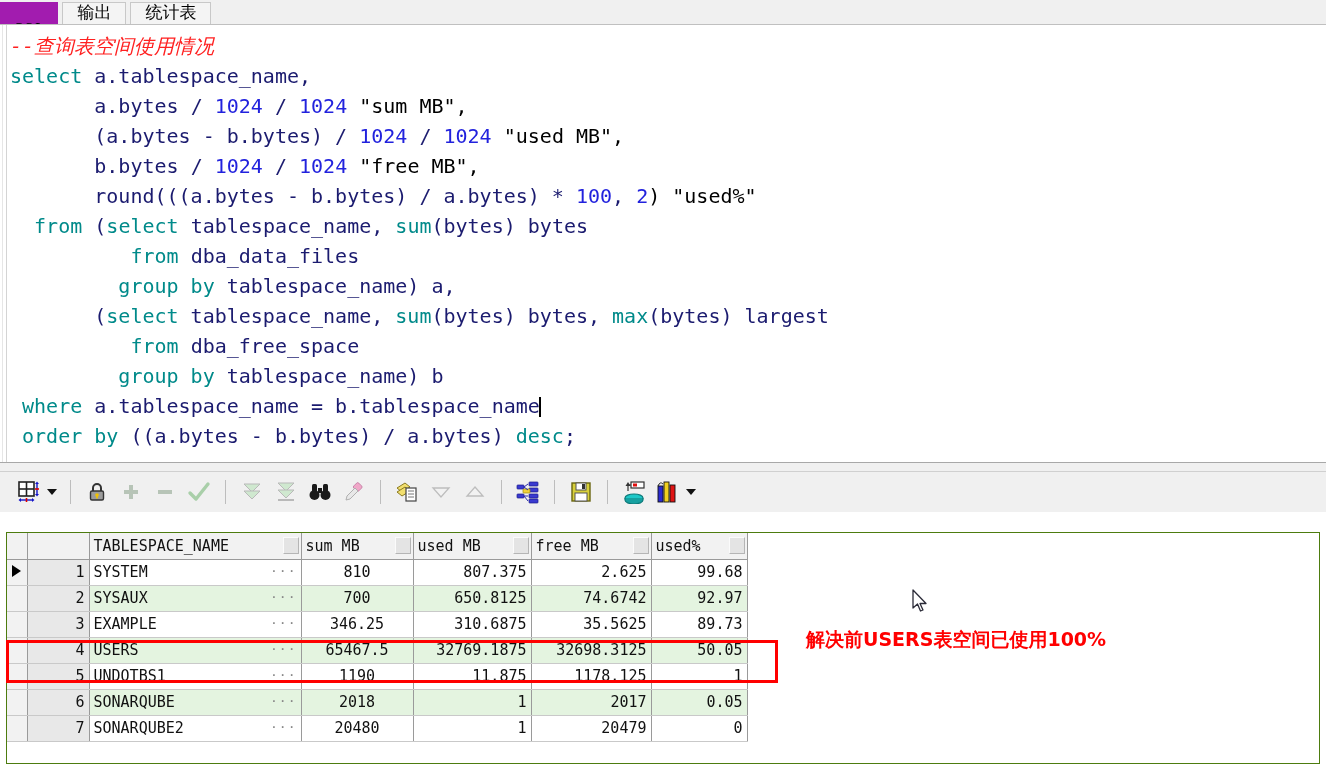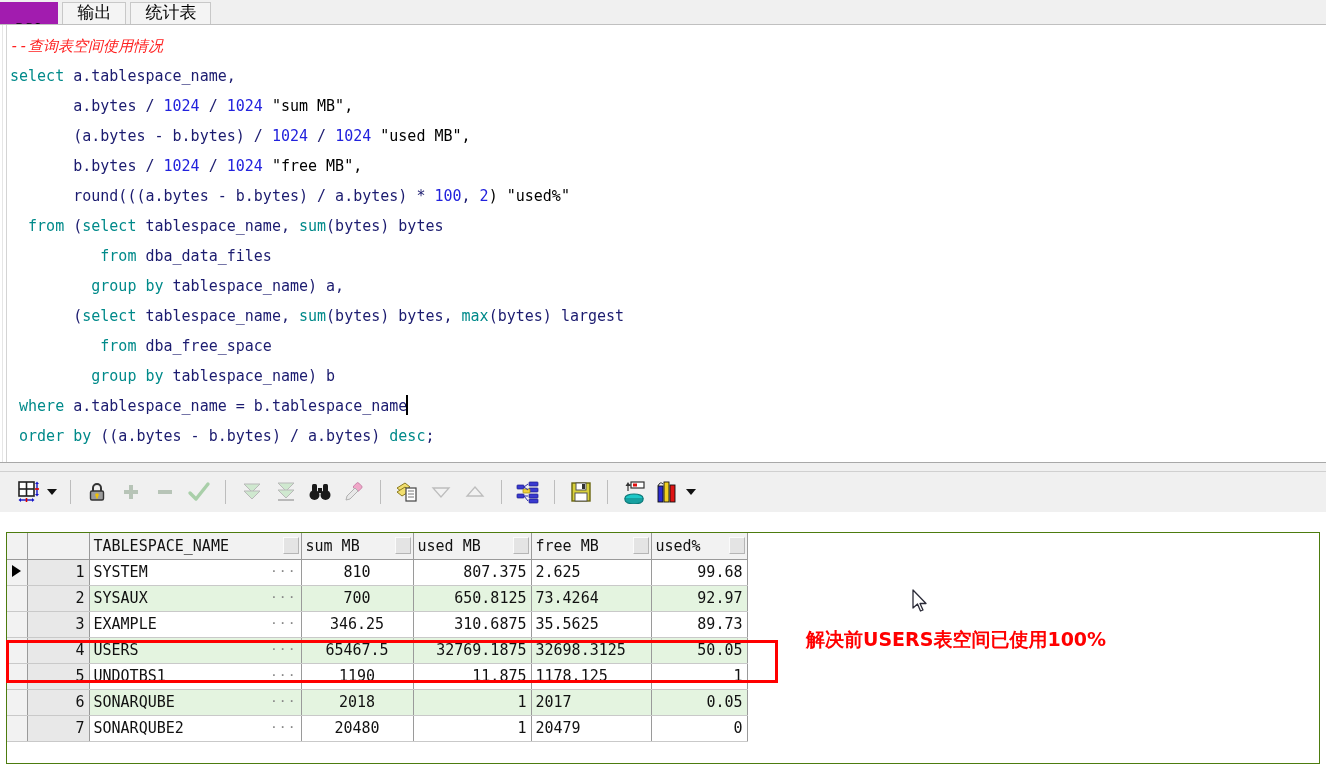--- a/index.html
+++ b/index.html
@@ -81,21 +81,21 @@
     position:absolute;
     left:2px; top:0; bottom:0;
     width:1px;
     background:#e6e6e6;
   }
   .code {
     position: absolute;
     top: 6px;
     left: 10px;
     font-family: "DejaVu Sans Mono", "Liberation Mono", monospace;
-    font-size: 15px;
+    font-size: 20px;
     line-height: 30px;
     white-space: pre;
     color: #1b1b6f;
   }
   .cmt { color: #ff2020; font-style: italic; }
   .kw  { color: #008a8a; }
   .num { color: #2222dd; }
   .str { color: #000000; }
   .id  { color: #1b1b6f; }
   .op  { color: #1b1b6f; }
@@ -213,21 +213,21 @@
     border: 1px solid #b5b5b5;
     border-top-color: #fbfbfb;
     border-left-color: #fbfbfb;
     box-sizing: border-box;
   }
   .col-ind  { width: 20px;  background: #f2f2f2; border-right: 1px solid #9a9a9a; }
   .col-rn   { width: 62px;  background: #e8e8e8; text-align: right; padding-right: 6px; }
   .col-name { width: 212px; }
   .col-num1 { width: 112px; text-align: center; }
   .col-num2 { width: 118px; text-align: right; }
-  .col-num3 { width: 120px; }
+  .col-num3 { width: 120px; text-align: right; }
   .col-num4 { width: 96px;  text-align: right; }
 
   tr.alt td.cell { background: #e4f4e0; }
   tr td.cell { background: #ffffff; }
   td.cell { color: #111; }
 
   td.ind { background: #f2f2f2; text-align: center; }
   td.rn  { background: #e8e8e8; text-align: right; color:#111; }
 
   .rowmark {
@@ -515,21 +515,21 @@
             <td class="col-num3 cell">2.625</td>
             <td class="col-num4 cell">99.68</td>
           </tr>
 
           <tr class="alt">
             <td class="col-ind ind"></td>
             <td class="col-rn rn">2</td>
             <td class="col-name cell"><span class="ellipsis">···</span><span>SYSAUX</span></td>
             <td class="col-num1 cell">700</td>
             <td class="col-num2 cell">650.8125</td>
-            <td class="col-num3 cell">73.4264</td>
+            <td class="col-num3 cell">74.6742</td>
             <td class="col-num4 cell">92.97</td>
           </tr>
 
           <tr>
             <td class="col-ind ind"></td>
             <td class="col-rn rn">3</td>
             <td class="col-name cell"><span class="ellipsis">···</span><span>EXAMPLE</span></td>
             <td class="col-num1 cell">346.25</td>
             <td class="col-num2 cell">310.6875</td>
             <td class="col-num3 cell">35.5625</td>

